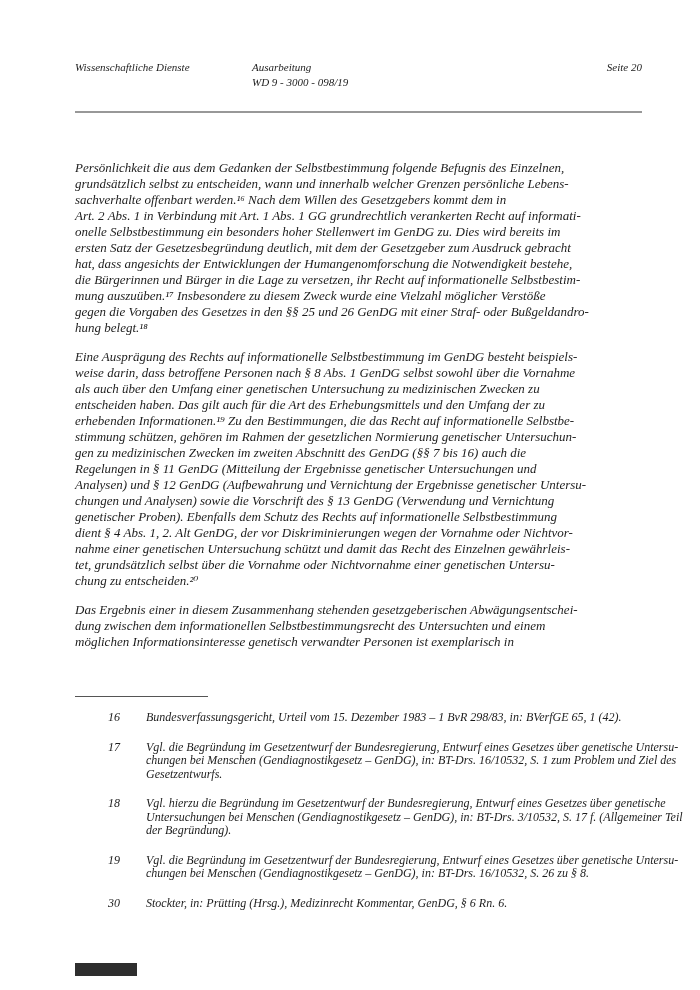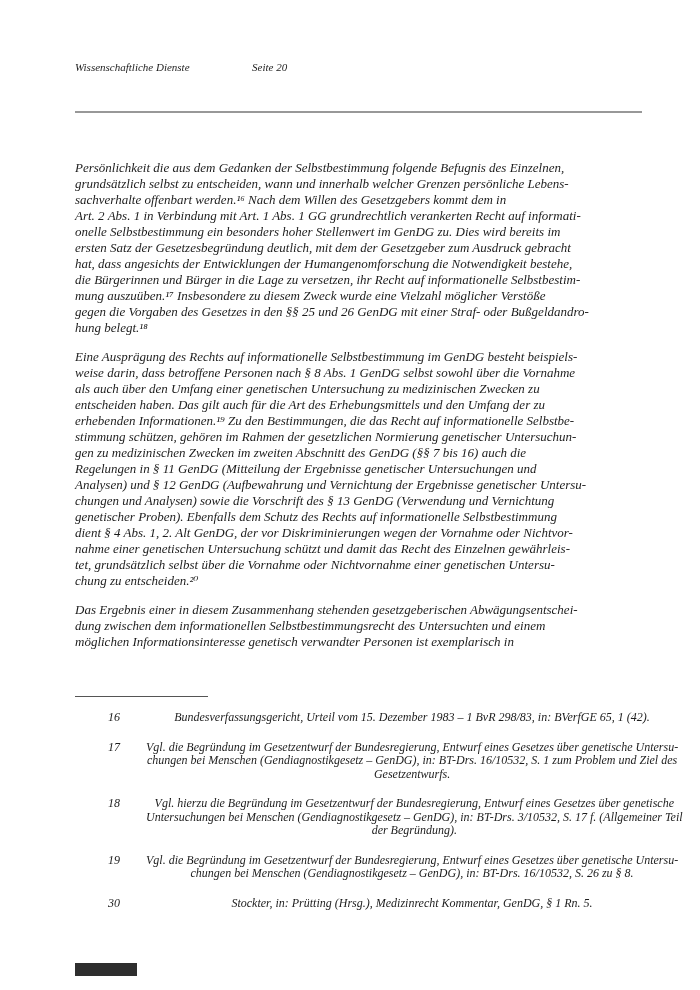--- a/index.html
+++ b/index.html
@@ -61,37 +61,41 @@
     width: 570px;
     font-size: 12px;
     line-height: 13.5px;
     margin-left: 43px;
   }
   .footnote-row {
     display: flex;
     margin: 0 0 16px 0;
   }
   .footnote-number { width: 38px; flex: 0 0 38px; }
-  .footnote-text   { white-space: pre; flex: 1; text-align: center; }
+  .footnote-text   { white-space: pre; flex: 1; }
   .footer-mark {
     position: absolute;
     top: 963px;
     left: 75px;
     width: 62px;
     height: 13px;
     background: #2e2e2e;
   }
 </style>
 </head>
 <body>
 
 <div class="page">
 
   <div class="header">
     <div class="header-left">Wissenschaftliche Dienste</div>
+    <div class="header-center">
+      <div>Ausarbeitung</div>
+      <div>WD 9 - 3000 - 098/19</div>
+    </div>
     <div class="header-right">Seite 20</div>
   </div>
 
   <div class="header-rule"></div>
 
   <div class="body-text">
     <div class="paragraph">Persönlichkeit die aus dem Gedanken der Selbstbestimmung folgende Befugnis des Einzelnen,
 grundsätzlich selbst zu entscheiden, wann und innerhalb welcher Grenzen persönliche Lebens-
 sachverhalte offenbart werden.¹⁶ Nach dem Willen des Gesetzgebers kommt dem in
 Art. 2 Abs. 1 in Verbindung mit Art. 1 Abs. 1 GG grundrechtlich verankerten Recht auf informati-
@@ -141,19 +145,19 @@
 Untersuchungen bei Menschen (Gendiagnostikgesetz – GenDG), in: BT-Drs. 3/10532, S. 17 f. (Allgemeiner Teil
 der Begründung).</div>
     </div>
     <div class="footnote-row">
       <div class="footnote-number">19</div>
       <div class="footnote-text">Vgl. die Begründung im Gesetzentwurf der Bundesregierung, Entwurf eines Gesetzes über genetische Untersu-
 chungen bei Menschen (Gendiagnostikgesetz – GenDG), in: BT-Drs. 16/10532, S. 26 zu § 8.</div>
     </div>
     <div class="footnote-row">
       <div class="footnote-number">30</div>
-      <div class="footnote-text">Stockter, in: Prütting (Hrsg.), Medizinrecht Kommentar, GenDG, § 1 Rn. 5.</div>
+      <div class="footnote-text">Stockter, in: Prütting (Hrsg.), Medizinrecht Kommentar, GenDG, § 6 Rn. 6.</div>
     </div>
   </div>
 
   <div class="footer-mark"></div>
 
 </div>
 
 </body></html>

